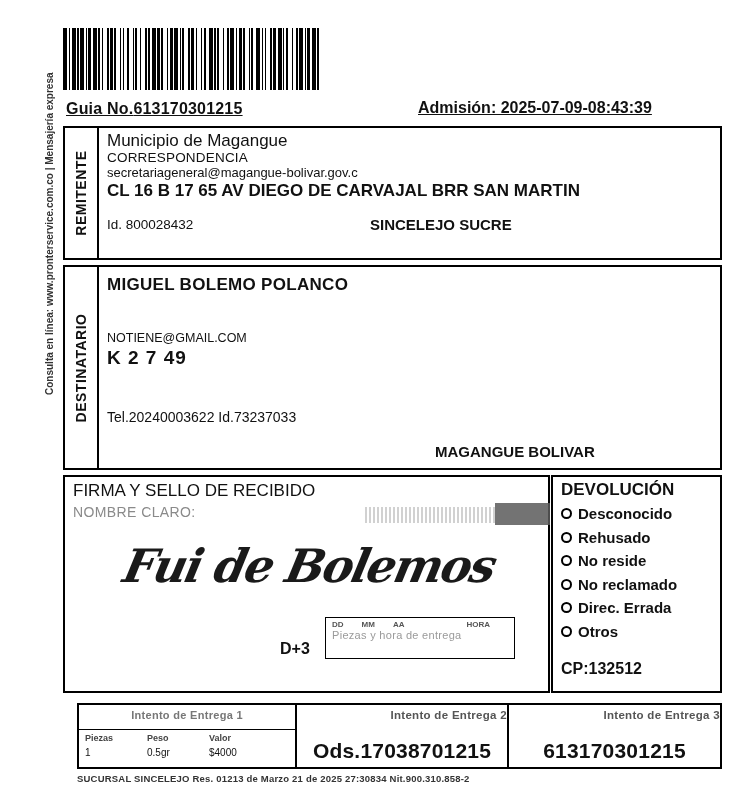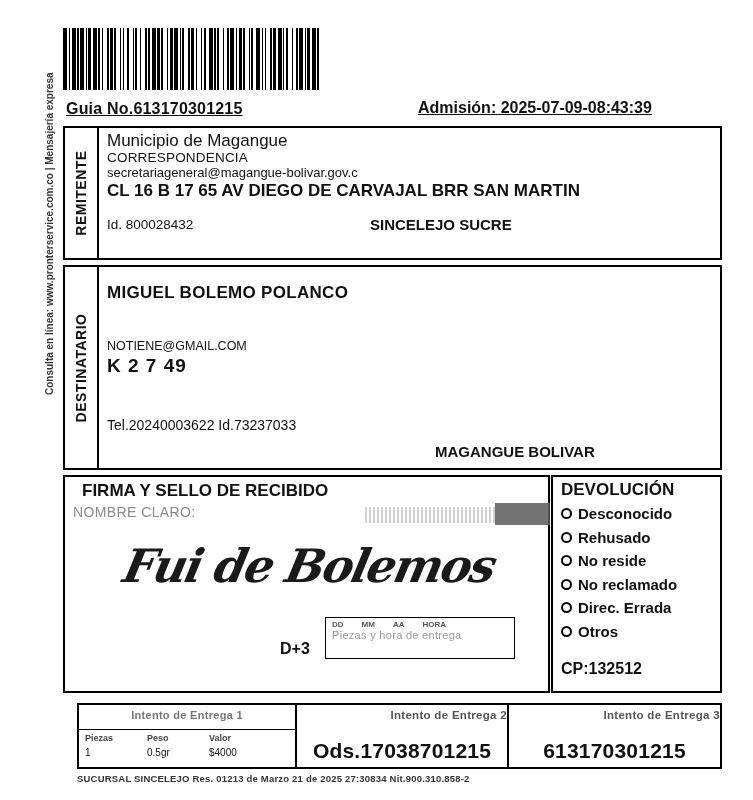--- a/index.html
+++ b/index.html
@@ -28,43 +28,43 @@
   .vcenter{position:absolute;top:50%;left:50%;transform:translate(-50%,-50%);}
 
   .rem-body{position:absolute;left:42px;top:4px;right:6px;}
   .rem-name{font-size:17px;font-weight:normal;line-height:1.05;}
   .rem-l2{font-size:13.5px;line-height:1.15;letter-spacing:.2px;}
   .rem-l3{font-size:13px;line-height:1.2;}
   .rem-addr{font-size:17px;font-weight:bold;line-height:1.05;margin-top:1px;}
   .rem-city{font-size:15px;font-weight:bold;position:absolute;left:305px;top:88px;}
   .rem-id{font-size:13.5px;margin-top:17px;}
 
-  .dest-body{position:absolute;left:42px;top:16px;right:6px;}
+  .dest-body{position:absolute;left:42px;top:8px;right:6px;}
   .dest-name{font-size:17px;font-weight:bold;letter-spacing:.3px;}
   .dest-mail{font-size:12.5px;margin-top:36px;}
   .dest-code{font-size:19px;font-weight:bold;margin-top:2px;letter-spacing:1px;}
   .dest-tel{font-size:14px;margin-top:40px;}
   .dest-obs{font-size:14px;margin-top:2px;}
   .dest-cc{font-size:14px;margin-top:2px;}
   .dest-city{position:absolute;left:370px;top:176px;font-size:15px;font-weight:bold;}
 
-  .firma-title{position:absolute;left:17px;top:4px;font-size:17px;font-weight:bold;}
+  .firma-title{position:absolute;left:8px;top:4px;font-size:17px;font-weight:normal;}
   .firma-nombre{position:absolute;left:8px;top:27px;font-size:14px;color:#8a8a8a;letter-spacing:.4px;}
   .smudge{position:absolute;left:300px;top:30px;width:131px;height:16px;
     background:repeating-linear-gradient(90deg,#cfcfcf 0 2px,#ffffff 2px 4px),
                repeating-linear-gradient(0deg,#d8d8d8 0 2px,#ffffff 2px 4px);
     opacity:.95;}
   .smudge2{position:absolute;left:430px;top:26px;width:55px;height:22px;background:#5b5b5b;opacity:.85;
      filter:blur(0.4px);}
   .signature{position:absolute;left:58px;top:62px;width:410px;height:68px;font-family:"DejaVu Serif",serif;
      font-size:46px;font-style:italic;font-weight:bold;color:#1a1a1a;transform:skewX(-12deg);letter-spacing:-2px;}
   .dplus{position:absolute;left:215px;top:163px;font-size:16px;font-weight:bold;}
   .fechabox{position:absolute;left:260px;top:140px;width:190px;height:42px;border:1px solid #000;box-sizing:border-box;}
   .fechabox .hdr{display:flex;font-size:8px;font-weight:bold;color:#555;padding:2px 6px 0 6px;gap:18px;}
-  .fechabox .hdr span:last-child{}
+  .fechabox .hdr span:last-child{margin-left:44px;}
   .fechabox .lbl{font-size:11px;color:#9a9a9a;padding-left:6px;letter-spacing:.3px;}
 
   .dev-title{position:absolute;left:8px;top:3px;font-size:17px;font-weight:bold;}
   .dev-list{position:absolute;left:8px;top:28px;}
   .dev-item{display:flex;align-items:center;gap:6px;margin-bottom:6.5px;font-size:15px;font-weight:bold;}
   .radio{width:11px;height:11px;border:2px solid #000;border-radius:50%;box-sizing:border-box;flex:0 0 auto;}
   .dev-cp{position:absolute;left:8px;top:183px;font-size:16px;font-weight:bold;}
 
   
   .intentos{position:absolute;left:77px;top:703px;width:645px;height:66px;border:2px solid #000;box-sizing:border-box;display:flex;}

